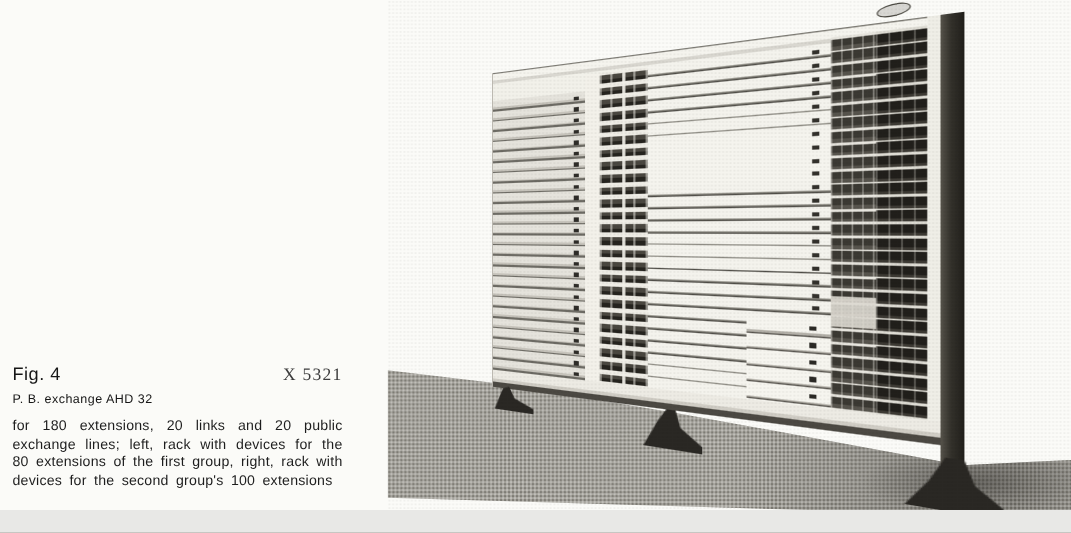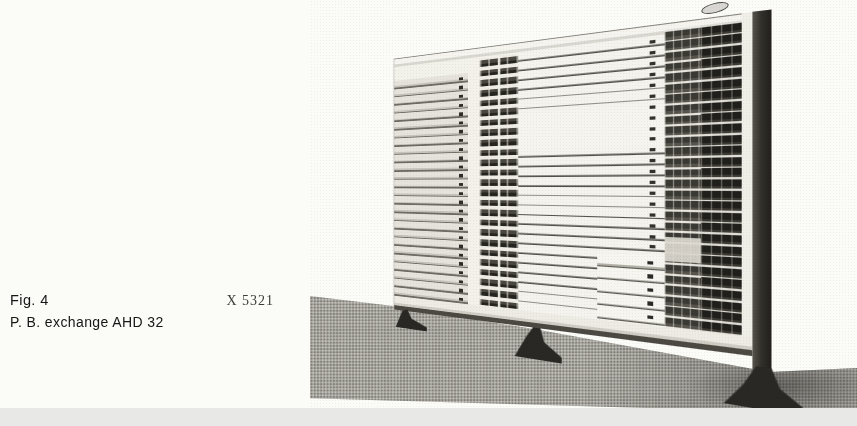--- a/index.html
+++ b/index.html
@@ -7,21 +7,21 @@
     position:relative; width:857px; height:408px;
     background:#fbfbf8; overflow:hidden;
     font-family:"Liberation Sans", sans-serif;
   }
 
   
   .caption { position:absolute; left:10px; top:292px; width:264px; color:#161616; }
   .cap-head { position:relative; display:flex; justify-content:space-between; align-items:baseline; }
   .fig-label { font-size:14.5px; letter-spacing:.4px; }
   .photo-ref { font-family:"Liberation Serif", serif; font-size:14px; color:#3c3c3c; letter-spacing:1px; }
-  .cap-title { font-size:14px; letter-spacing:.4px; margin-top:5px; }
+  .cap-title { font-size:10px; letter-spacing:.4px; margin-top:5px; }
   .cap-desc {
     margin:9px 0 0 0; font-size:11.3px; line-height:14.6px;
     text-align:justify; word-spacing:2.5px; letter-spacing:.2px; color:#1d1d1d;
   }
 
   
   .photo { position:absolute; left:310px; top:0; width:547px; height:420px; }
   .photo::after { 
     content:""; position:absolute; inset:0; pointer-events:none;
     background-image:radial-gradient(rgba(20,20,15,.05) .6px, transparent .8px);
@@ -158,16 +158,17 @@
 
       <div class="logo"></div>
     </div>
 
     <figcaption class="caption">
       <div class="cap-head">
         <span class="fig-label">Fig. 4</span>
         <span class="photo-ref">X 5321</span>
       </div>
       <div class="cap-title">P. B. exchange AHD 32</div>
+      <p class="cap-desc">for 180 extensions, 20 links and 20 public exchange lines; left, rack with devices for the 80 extensions of the first group, right, rack with devices for the second group's 100 extensions</p>
     </figcaption>
 
   </figure>
 </div>
 
 </body></html>

